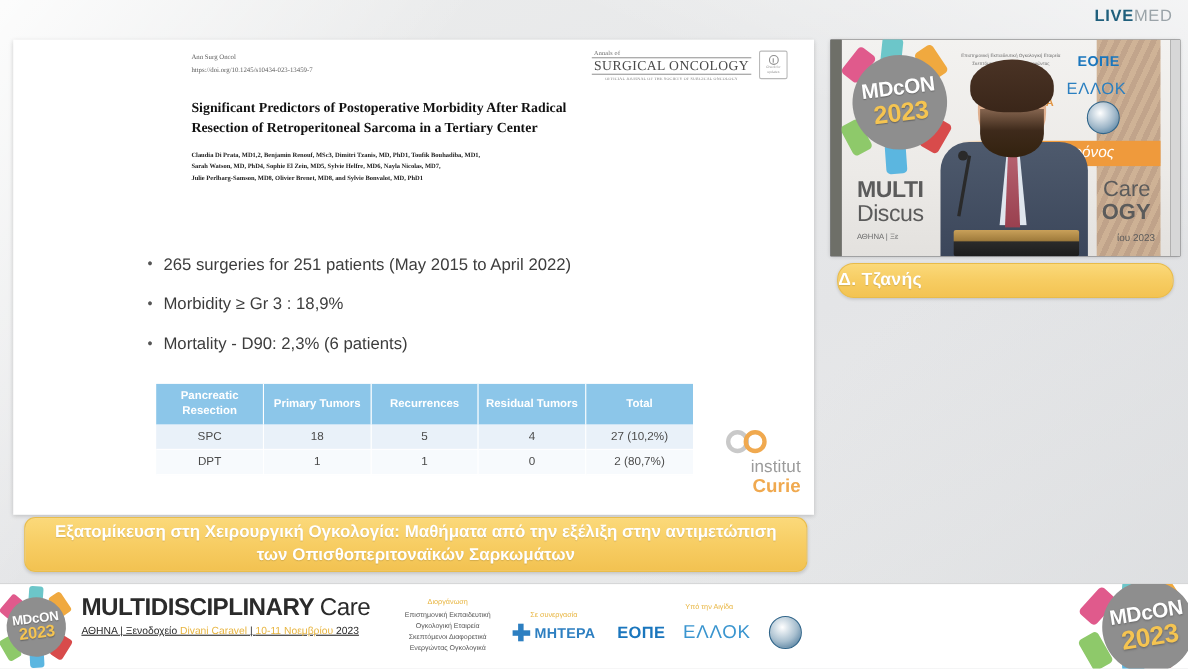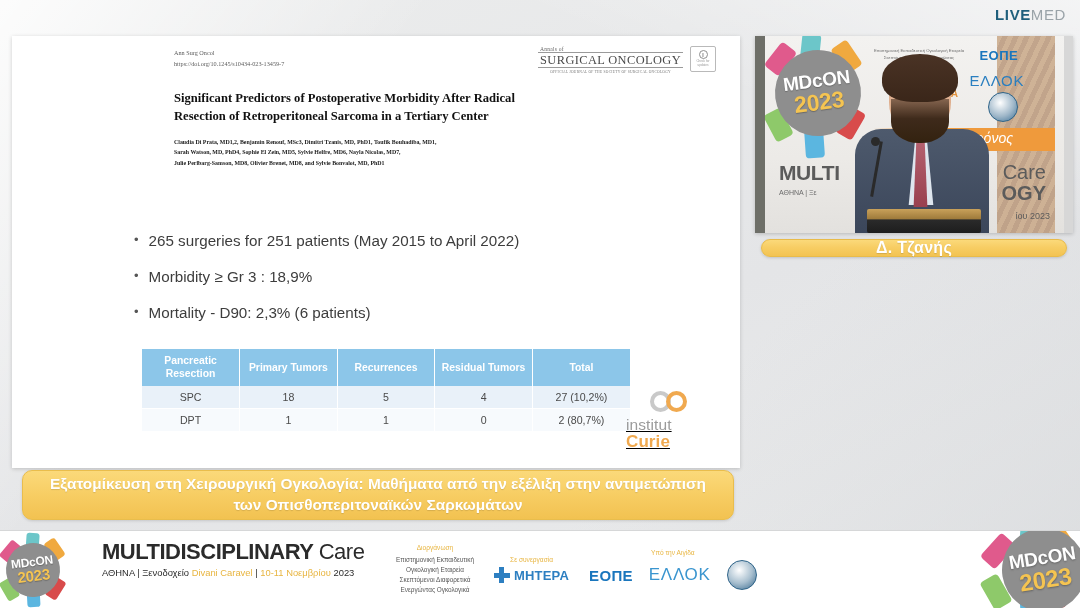--- a/index.html
+++ b/index.html
@@ -155,22 +155,22 @@
     color: #4a4a4a;
     border-right: 1.6px solid #fff;
     border-bottom: 1.4px solid #fff;
   }
   .stat-table td:last-child { border-right: none; }
   .stat-table tbody tr:nth-child(odd) td  { background: #e9f1f9; }
   .stat-table tbody tr:nth-child(even) td { background: #f7fafd; }
 
   
   .curie {
-    position: absolute; right: 22px; bottom: 16px;
-    text-align: left; width: 92px; text-decoration: underline;
+    position: absolute; right: 12px; bottom: 16px;
+    text-align: right; width: 92px;
   }
   .curie-rings { position: relative; height: 26px; margin-bottom: 2px; }
   .curie-rings .r {
     position: absolute; top: 2px;
     width: 21px; height: 21px; border-radius: 50%;
   }
   .curie-rings .r1 { left: 24px; border: 4px solid #c9c9c9; }
   .curie-rings .r2 { left: 40px; border: 4px solid #f0a94f; }
   .curie-inst {
     font-size: 15.5px; color: #9b9b9b; line-height: 1; letter-spacing: .1px;
@@ -325,25 +325,25 @@
   }
   .sp-podium {
     position: absolute; left: 16px; bottom: 0; width: 114px; height: 24px;
     background: linear-gradient(180deg,#c9a15a 0%,#a07c3c 40%,#2a2a2a 46%,#1d1d1d 100%);
     border-radius: 2px;
   }
 
   
   .nameplate {
     position: absolute; left: 761px; top: 239px;
-    width: 306px; height: 18px;
+    width: 306px; height: 32px;
     background: linear-gradient(180deg,#fbd97a 0%,#f7cd63 48%,#f3c352 100%);
     border: 1px solid #e8bb4a;
     border-radius: 15px;
-    display: flex; align-items: center; justify-content: center;
+    display: flex; align-items: center; 
     box-shadow: 0 1px 3px rgba(0,0,0,.16);
     z-index: 5;
   }
   .nameplate span {
     color: #fff; font-size: 16px; font-weight: bold; letter-spacing: .3px;
     text-shadow: 0 1px 1px rgba(0,0,0,.14);
   }
 
   
   .caption {
@@ -404,27 +404,26 @@
   .fp1 { background:#e05a8c; left: 4px;  top: 10px; transform: rotate(40deg); }
   .fp2 { background:#f0a93f; right: 5px; top: 8px;  transform: rotate(-34deg); }
   .fp3 { background:#6cc6c9; left: 26px; top: 2px;  transform: rotate(4deg); }
   .fp4 { background:#8ec96a; left: 3px;  bottom: 8px; transform: rotate(-30deg); }
   .fp5 { background:#d84b4b; right: 4px; bottom: 9px; transform: rotate(32deg); }
   .fp6 { background:#5bb6e0; left: 27px; bottom: 1px; transform: rotate(-3deg); }
 
   .f-title {
     flex: none; padding: 10px 0 0 8px; width: 290px;
     color: #2b2b2b;
-    margin-left: 28px;
   }
   .f-title .t1 { font-size: 22px; font-weight: bold; line-height: 1.02; letter-spacing: -.5px; }
   .f-title .t1 .care { font-weight: normal; }
   .f-title .t2 { font-size: 22px; line-height: 1.04; letter-spacing: -.5px; }
   .f-title .t2 .onc { font-weight: bold; }
-  .f-title .t3 { font-size: 9.4px; margin-top: 4px; color: #2b2b2b; }
+  .f-title .t3 { font-size: 9.4px; margin-top: 4px; color: #2b2b2b; text-decoration: underline; }
   .f-title .t3 .gold { color: #e8b540; }
 
   .f-sponsors {
     flex: 1; display: flex; align-items: center; gap: 20px;
     padding-left: 12px; padding-right: 6px;
   }
   .f-grp { text-align: center; }
   .f-grp .hdr { font-size: 6.6px; color: #e8b540; margin-bottom: 4px; }
   .f-grp .body { font-size: 6.4px; color: #555; line-height: 1.55; }
   .f-mitera {
@@ -585,20 +584,21 @@
     <div class="v-ellok">ΕΛΛΟΚ</div>
     <div class="v-mitera">ΜΗΤΕΡΑ</div>
     <div class="v-elekap"></div>
 
     <div class="v-orangeband">
       <span>ός χρόνος</span>
     </div>
 
     <div class="v-bigtext">
       <div class="l1">MULTI</div>
+      <div class="l2">Discus</div>
       <div class="l3">ΑΘΗΝΑ | Ξε</div>
     </div>
     <div class="v-care">
       <div class="c1">Care</div>
       <div class="c2">OGY</div>
     </div>
     <div class="v-date">ίου 2023</div>
   </div>
 
   <div class="v-speaker">

